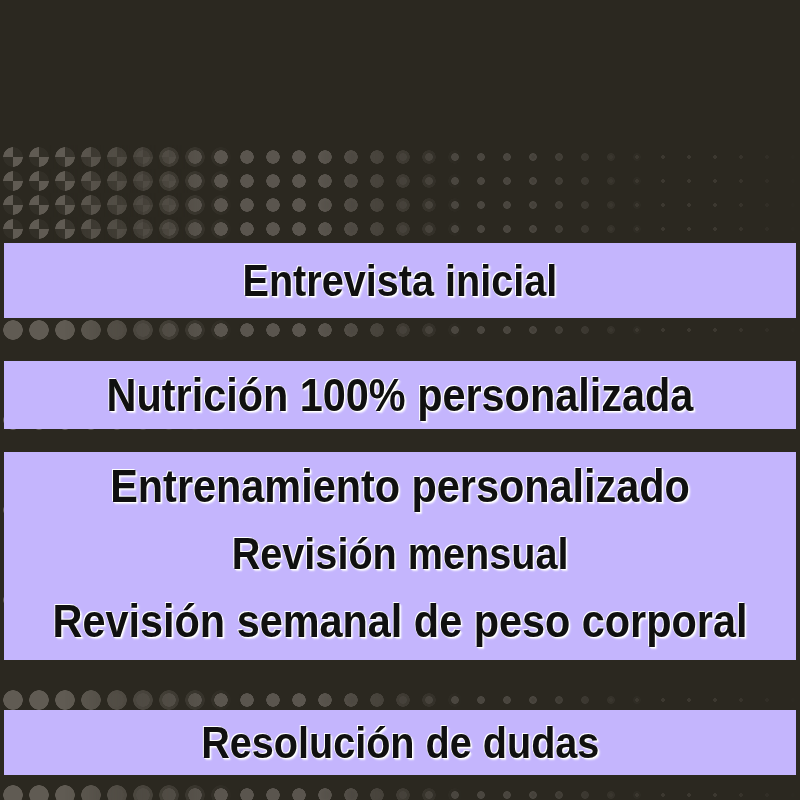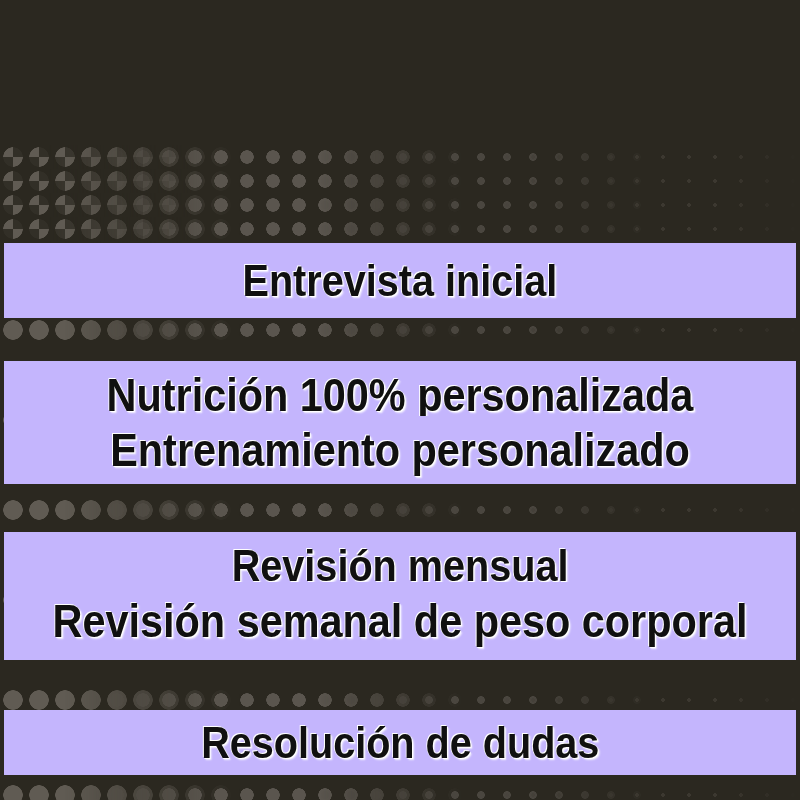--- a/index.html
+++ b/index.html
@@ -164,34 +164,34 @@
 
   <div class="band" style="top:408px; height:22px;">
     <div class="dots">
       <div class="halftone-a"></div>
       <div class="halftone-b"></div>
       <div class="halftone-c"></div>
       <div class="halftone-d"></div>
     </div>
   </div>
 
-  <div class="bar" style="top:416px; height:68px;">
+  <div class="bar" style="top:452px; height:68px;">
     <div class="bar-label" style="font-size:46px;">Entrenamiento personalizado</div>
   </div>
 
   <div class="band" style="top:498px; height:22px;">
     <div class="dots">
       <div class="halftone-a"></div>
       <div class="halftone-b"></div>
       <div class="halftone-c"></div>
       <div class="halftone-d"></div>
     </div>
   </div>
 
-  <div class="bar" style="top:532px; height:68px;">
+  <div class="bar" style="top:520px; height:68px;">
     <div class="bar-label" style="font-size:44px;">Revisión mensual</div>
   </div>
 
   <div class="band" style="top:588px; height:22px;">
     <div class="dots">
       <div class="halftone-a"></div>
       <div class="halftone-b"></div>
       <div class="halftone-c"></div>
       <div class="halftone-d"></div>
     </div>

